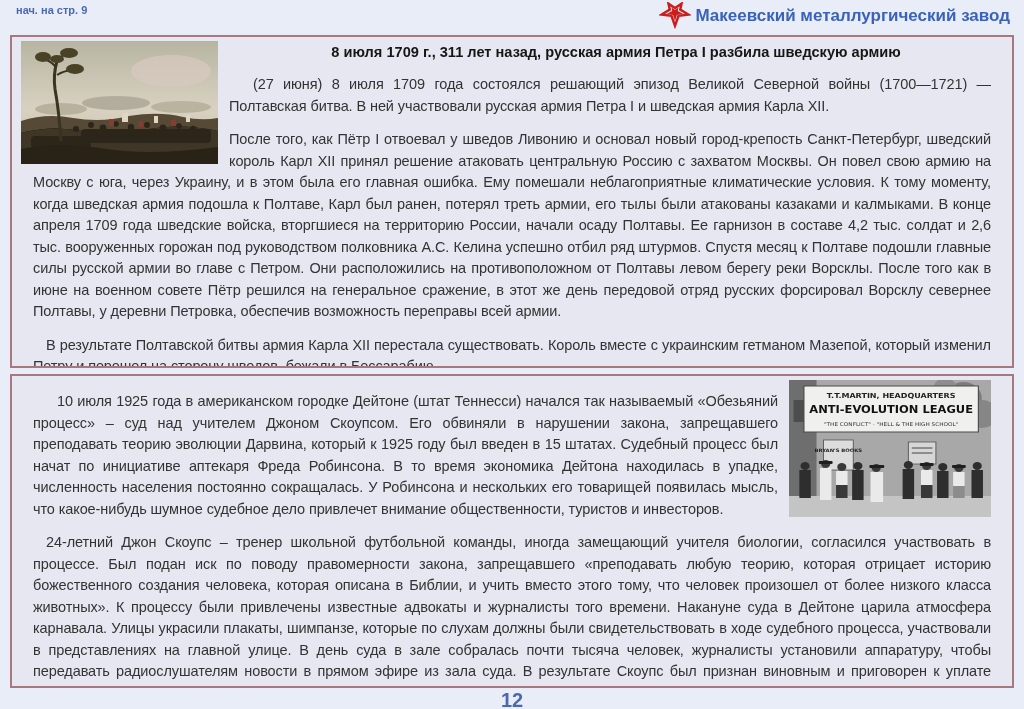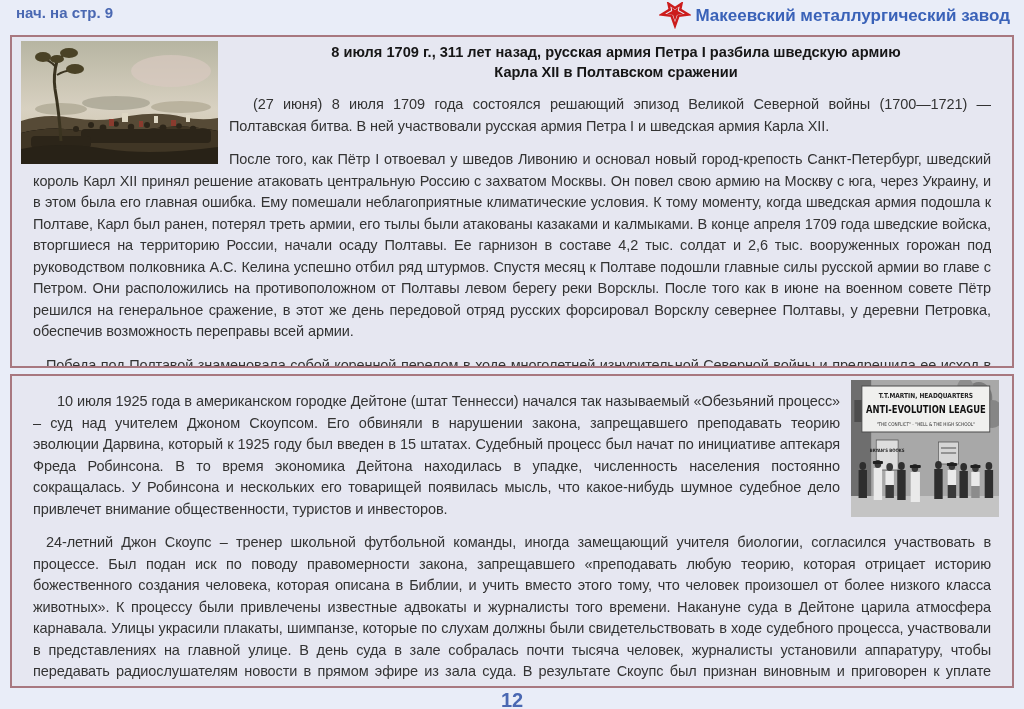--- a/index.html
+++ b/index.html
@@ -4,41 +4,41 @@
 <style>
   * { box-sizing: border-box; }
   html,body { margin:0; padding:0; }
   body {
     width:1024px; height:709px; position:relative; overflow:hidden;
     background:#e9edf8;
     font-family:"Liberation Sans", sans-serif;
   }
   .note {
     position:absolute; left:16px; top:4px;
-    color:#4a68b2; font-weight:bold; font-size:15px;
+    color:#4a68b2; font-weight:bold; font-size:11px;
   }
   .brand {
     position:absolute; right:14px; top:2px;
     display:flex; align-items:center; gap:4px;
   }
   .brand-name {
     color:#3a62b8; font-weight:bold; font-size:17px;
   }
   .logo { width:32px; height:27px; display:block; }
 
   .block {
     position:absolute; left:10px; width:1004px;
     border:2px solid #a87880; background:#e6e7f1;
     padding:3px 9px 4px 9px; overflow:hidden;
   }
   #b1 { top:35px;  height:333px; }
   #b2 { top:374px; height:314px; }
 
   .art-img-left  { float:left;  width:197px; height:123px; margin:1px 11px 3px 0; }
-  .art-img-right { float:right; width:148px; height:137px; margin:1px 4px 4px 11px; }
+  .art-img-right { float:right; width:202px; height:137px; margin:1px 12px 4px 11px; }
   .art-img-left svg, .art-img-right svg { display:block; width:100%; height:100%; }
 
   .title {
     text-align:center; font-weight:bold; font-size:14.6px;
     line-height:20px; color:#161616; margin:2px 0 4px 0;
   }
   .title span { display:block;padding-left:32px; }
 
   .p {
     margin:12px; text-align:justify; color:#333333;
@@ -117,25 +117,25 @@
           <ellipse cx="22" cy="16" rx="8" ry="5"></ellipse>
         <ellipse cx="48" cy="12" rx="9" ry="5"></ellipse>
           <ellipse cx="36" cy="18" rx="7" ry="4"></ellipse>
       </g>
       <path d="M0,108 Q40,100 85,108 Q130,115 197,106 L197,123 L0,123 Z" fill="#282217"></path>
     </svg>
   </div>
 
   <div class="title">
     <span>8 июля 1709 г., 311 лет назад, русская армия Петра I разбила шведскую армию</span>
-    <span>Карла XII в Полтавском сражении</span>
   </div>
 
   <p class="p ind">(27 июня) 8 июля 1709 года состоялся решающий эпизод Великой Северной войны (1700—1721) — Полтавская битва. В ней участвовали русская армия Петра I и шведская армия Карла XII.</p>
   <p class="p">После того, как Пётр I отвоевал у шведов Ливонию и основал новый город-крепость Санкт-Петербург, шведский король Карл XII принял решение атаковать центральную Россию с захватом Москвы. Он повел свою армию на Москву с юга, через Украину, и в этом была его главная ошибка. Ему помешали неблагоприятные климатические условия. К тому моменту, когда шведская армия подошла к Полтаве, Карл был ранен, потерял треть армии, его тылы были атакованы казаками и калмыками. В конце апреля 1709 года шведские войска, вторгшиеся на территорию России, начали осаду Полтавы. Ее гарнизон в составе 4,2 тыс. солдат и 2,6 тыс. вооруженных горожан под руководством полковника А.С. Келина успешно отбил ряд штурмов. Спустя месяц к Полтаве подошли главные силы русской армии во главе с Петром. Они расположились на противоположном от Полтавы левом берегу реки Ворсклы. После того как в июне на военном совете Пётр решился на генеральное сражение, в этот же день передовой отряд русских форсировал Ворсклу севернее Полтавы, у деревни Петровка, обеспечив возможность переправы всей армии.</p>
+  <p class="p ind2">В результате Полтавской битвы армия Карла XII перестала существовать. Король вместе с украинским гетманом Мазепой, который изменил Петру и перешел на сторону шведов, бежали в Бессарабию.</p>
   <p class="p ind2">Победа под Полтавой знаменовала собой коренной перелом в ходе многолетней изнурительной Северной войны и предрешила ее исход в пользу России. Именно под Полтавой был заложен прочный фундамент последующих побед русской армии. В честь этого события в 1995 году в России был учрежден праздник — День воинской славы России.</p>
 </section>
 
 <section class="block" id="b2">
   <div class="art-img-right">
     <svg viewBox="0 0 176 137" preserveAspectRatio="none">
       <rect width="176" height="137" fill="#a8a8a8"></rect>
       <rect x="0" y="0" width="24" height="137" fill="#6e6e6e"></rect>
       <rect x="4" y="20" width="14" height="22" fill="#4d4d4d"></rect>
       <circle cx="152" cy="18" r="16" fill="#7c7c7c"></circle>

